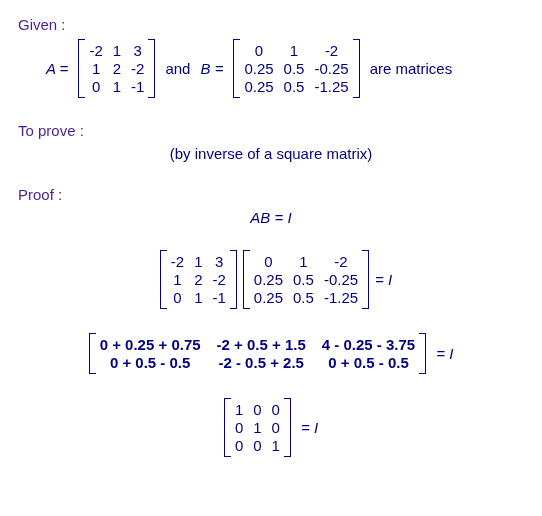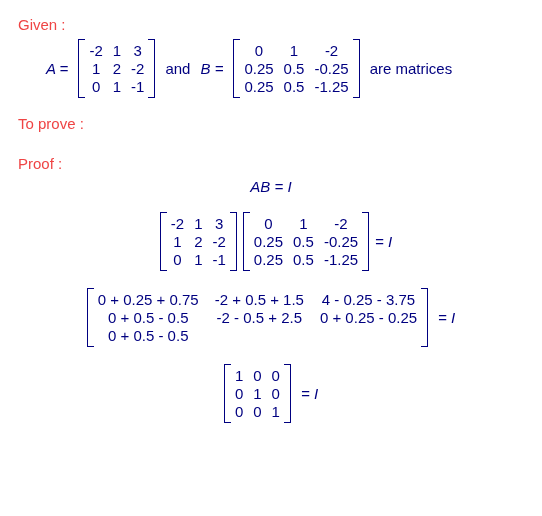--- a/index.html
+++ b/index.html
@@ -5,21 +5,21 @@
   body {
     background: #ffffff;
     margin: 0;
     padding: 12px 18px;
     font-family: "Comic Sans MS", "Comic Sans", cursive, sans-serif;
     font-size: 15px;
     color: #000080;
     width: 542px;
     box-sizing: border-box;
   }
-  .blue { color: #ef4444; }
+  .blue { color: #4c1d95; }
   .line { margin: 6px 0; }
   .eq-row {
     display: flex;
     align-items: center;
     justify-content: center;
     gap: 8px;
   }
   .eq-row.left { justify-content: flex-start; }
   .eq-row.indent1 { margin-left: 28px; }
   .matrix {
@@ -46,21 +46,21 @@
     padding: 3px 4px;
     column-gap: 10px;
     row-gap: 1px;
   }
   .mcells span { text-align: center; white-space: nowrap; }
   .c3 { grid-template-columns: repeat(3, auto); }
   .ital { font-style: italic; }
   .sectop { margin-top: 4px; }
   .gap6 { gap: 6px; }
   .gap10 { gap: 10px; }
-  .mt8 { margin-top: 17px; }
+  .mt8 { margin-top: 24px; }
   .mt4 { margin-top: 4px; }
 </style>
 </head>
 <body>
 
 <div class="line blue sectop">Given :</div>
 
 <div class="eq-row left indent1 gap10 mt4">
   <span class="ital">A  =</span>
   <div class="matrix">
@@ -94,20 +94,21 @@
         <span>-1.25</span>
     </div>
     <div class="br r"></div>
   </div>
   <span>are matrices</span>
 </div>
 
 <div class="line blue mt8">To prove :</div>
 
 <div class="eq-row gap10 mt4">
+  <span>(by inverse of a square matrix)</span>
 </div>
 
 <div class="line blue mt8">Proof :</div>
 
 <div class="eq-row mt4">
   <span class="ital">AB  =  I</span>
 </div>
 
 <div class="eq-row gap6 mt8" style="justify-content:center; padding-left:10px;">
   <div class="matrix">
@@ -139,27 +140,26 @@
         <span>-1.25</span>
     </div>
     <div class="br r"></div>
   </div>
   <span class="ital">=  I</span>
 </div>
 
 <div class="eq-row gap10 mt8" style="justify-content:center;">
   <div class="matrix">
     <div class="br l"></div>
-    <div class="mcells c3" style="column-gap:16px;">
+    <div class="mcells c3" style="column-gap:16px;font-weight:bold;">
       <span>0 + 0.25 + 0.75</span>
         <span>-2 + 0.5 + 1.5</span>
         <span>4 - 0.25 - 3.75</span>
       <span>0 + 0.5 - 0.5</span>
         <span>-2 - 0.5 + 2.5</span>
-      <span>0 + 0.25 - 0.25</span>
         <span>0 + 0.5 - 0.5</span>
     </div>
     <div class="br r"></div>
   </div>
   <span class="ital">=  I</span>
 </div>
 
 <div class="eq-row gap10 mt8">
   <div class="matrix">
     <div class="br l"></div>

